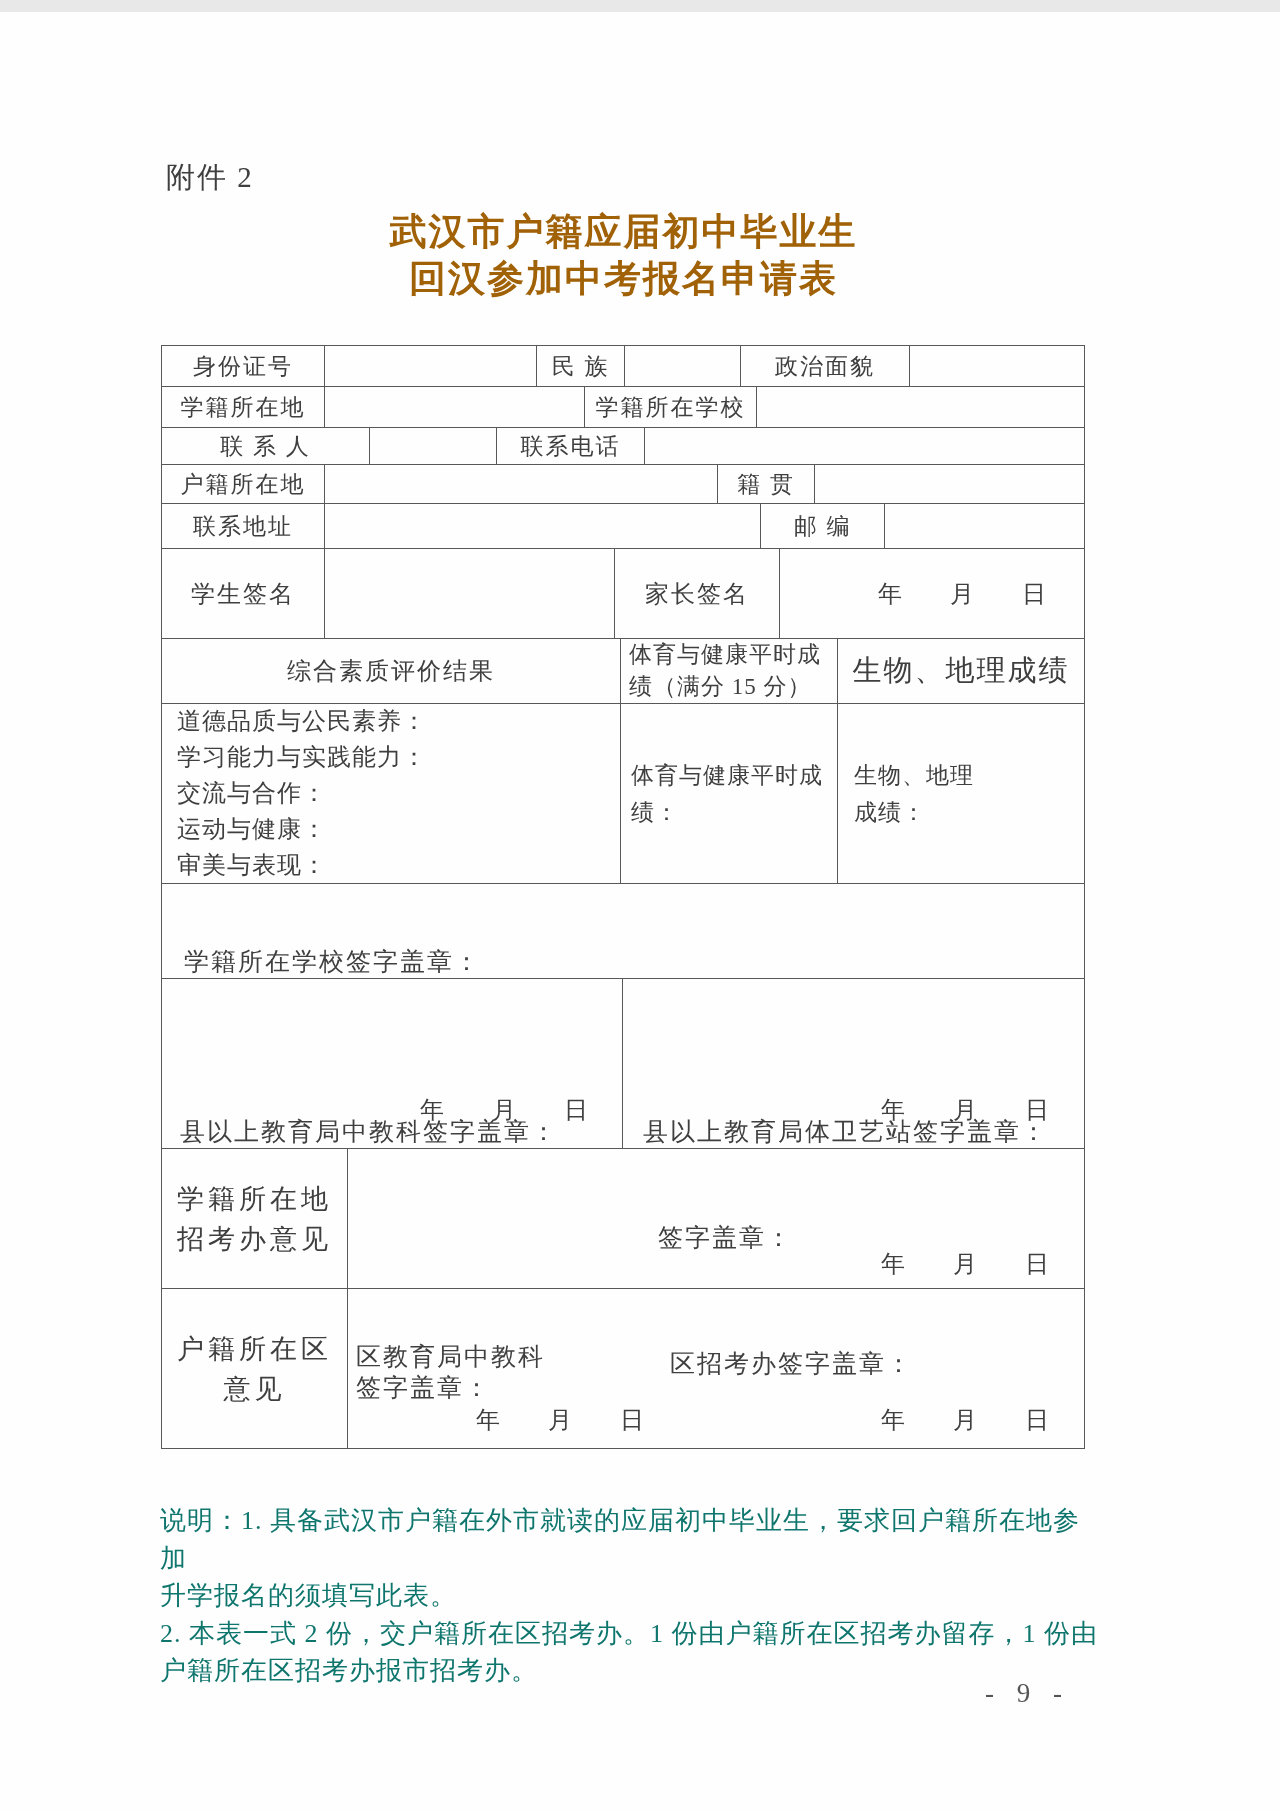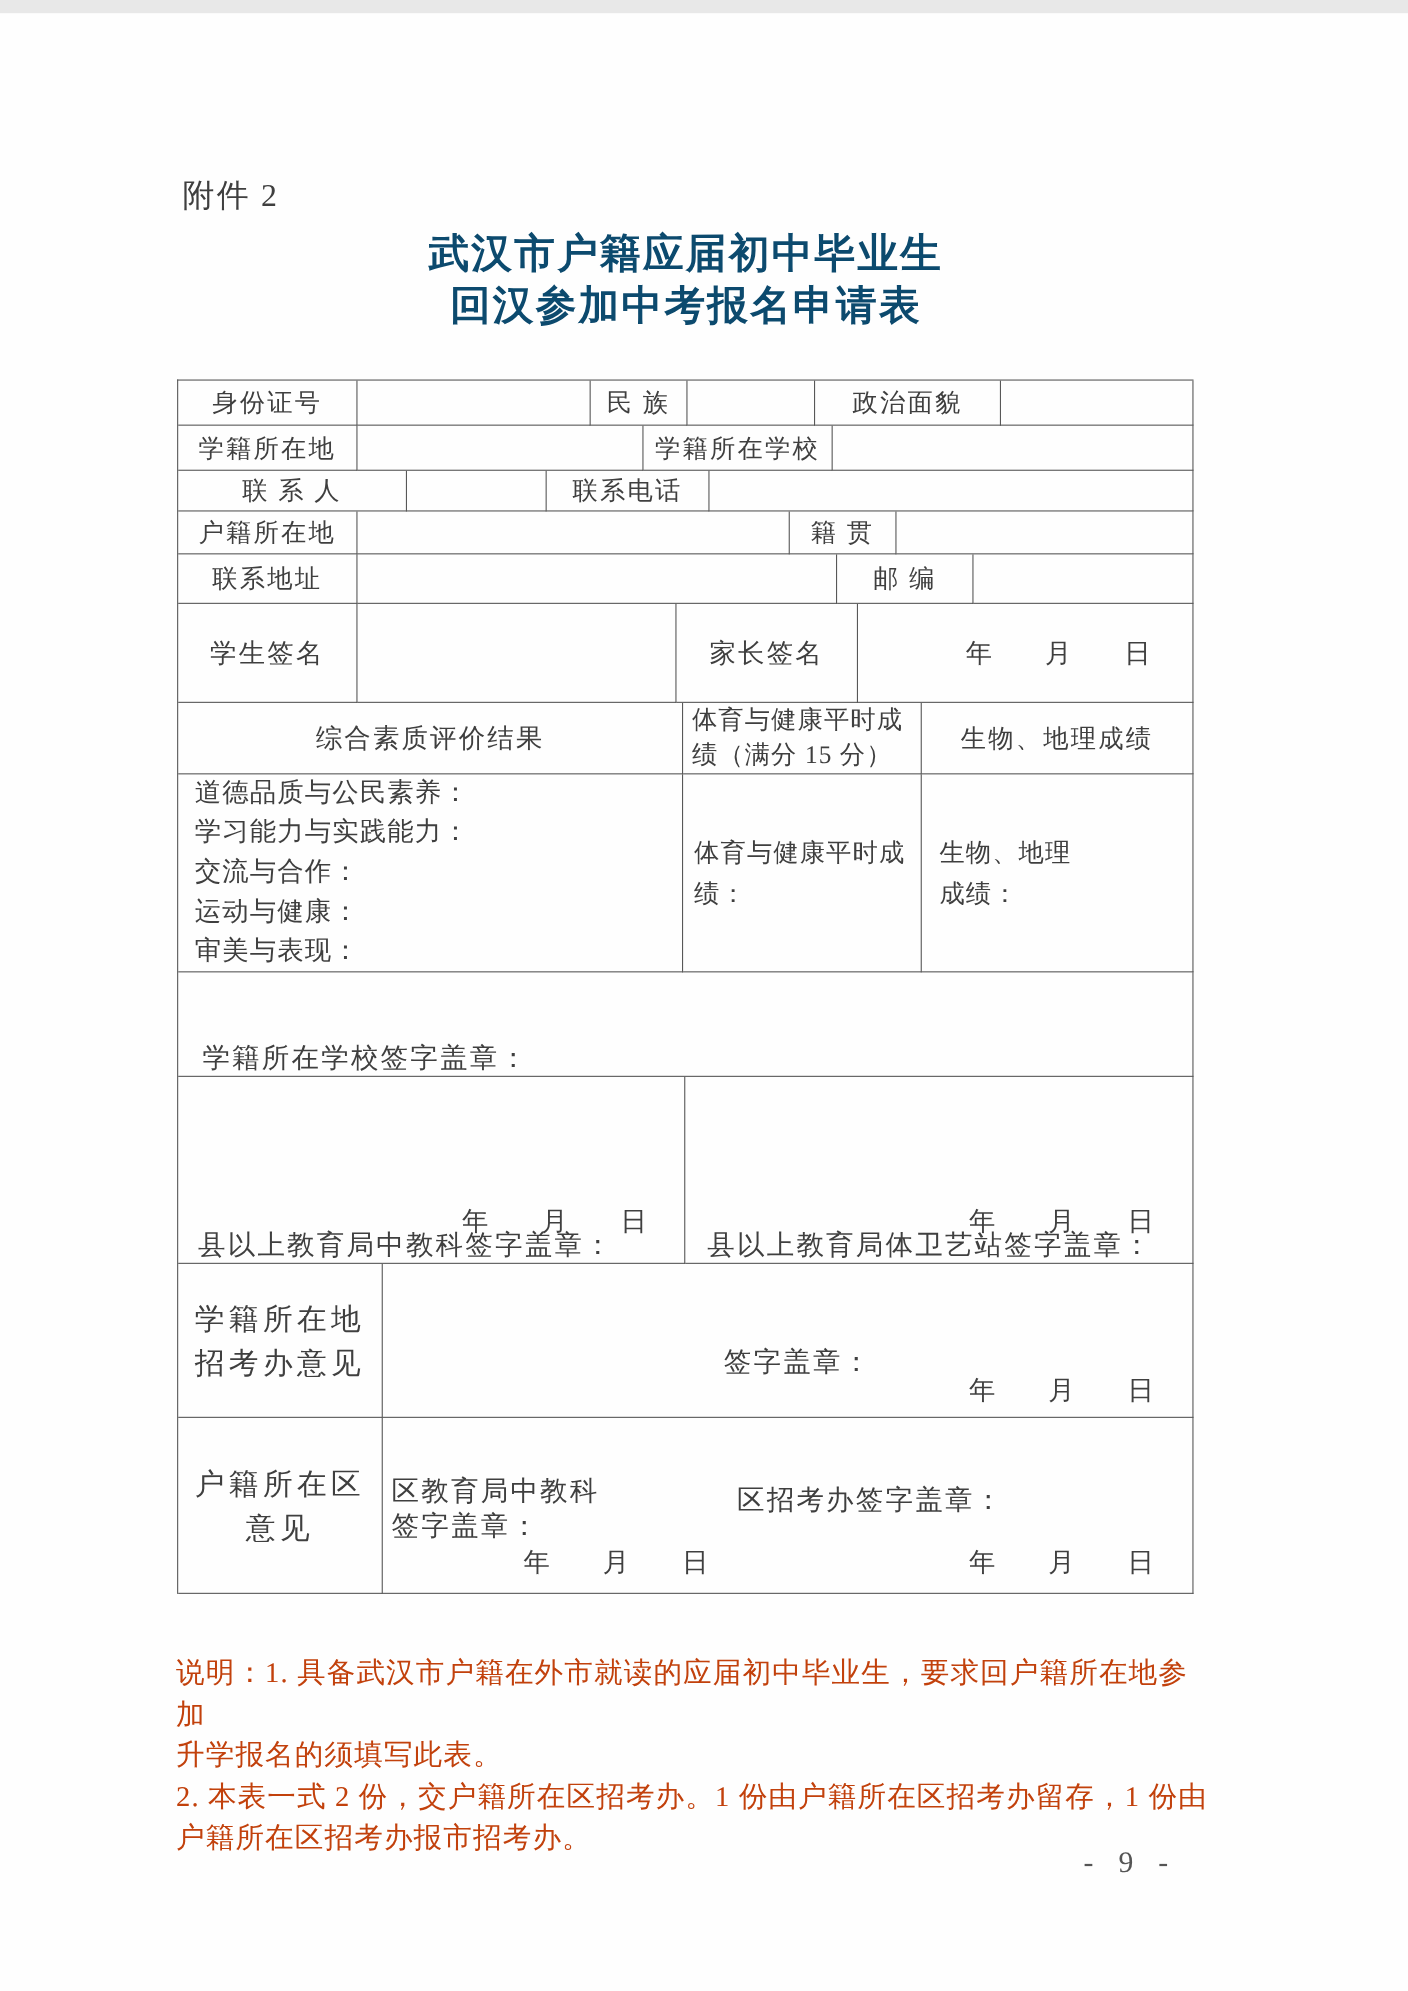--- a/index.html
+++ b/index.html
@@ -5,41 +5,41 @@
   html,body{margin:0;padding:0;background:#e8e8e8;}
   .page{
     position:relative;width:1280px;height:1810px;margin:12px auto;
     background:#fefefe;overflow:hidden;
     font-family:"Liberation Serif","DejaVu Serif",serif;
     color:#3f3f3f;
   }
   .pre{white-space:pre-line;}
   .attachment{position:absolute;left:166px;top:146px;font-size:29px;letter-spacing:2px;}
   .title{position:absolute;left:162px;top:196px;width:923px;text-align:center;
-         font-size:37px;font-weight:bold;line-height:47px;letter-spacing:2px;color:#0c4a6e;}
+         font-size:37px;font-weight:bold;line-height:47px;letter-spacing:2px;color:#a16207;}
   
   .tbl{position:absolute;left:161px;top:333px;width:923px;
        border-top:1px solid #585858;border-left:1px solid #585858;}
   .trow{display:flex;width:100%;}
   .cell{box-sizing:border-box;border-right:1px solid #585858;border-bottom:1px solid #585858;
         display:flex;align-items:center;justify-content:center;
         font-size:23px;letter-spacing:2px;position:relative;}
   .cell.flex1{flex:1;}
   .cell.left{justify-content:flex-start;}
   .cell.topleft{align-items:flex-end;justify-content:flex-start;font-family:Liberation Serif, serif;}
   .lbl{text-align:center;}
   .evals{font-size:24px;line-height:36px;letter-spacing:1px;}
   .two-line{line-height:32px;letter-spacing:1px;text-align:left;}
   .sigseal{font-size:25px;letter-spacing:2px;}
   .date{letter-spacing:0;}
   .abs{position:absolute;}
   .biglbl{font-size:27px;line-height:40px;letter-spacing:4px;text-align:center;}
   
   .notes{position:absolute;left:160px;top:1490px;width:940px;
-         font-size:26px;line-height:37.5px;letter-spacing:1px;color:#c2410c;}
+         font-size:26px;line-height:37.5px;letter-spacing:1px;color:#0f766e;}
   .pageno{position:absolute;left:985px;top:1666px;font-size:27px;letter-spacing:8px;color:#555;}
   .scan-artifact{position:absolute;left:253px;top:1803px;width:758px;height:4px;
         background:linear-gradient(to right,#9a9a9a,#6e6e6e 30%,#8f8f8f 70%,rgba(160,160,160,0));
         opacity:.8;}
 </style>
 </head>
 <body>
 
 <div class="page">
 
@@ -126,21 +126,21 @@
     </div>
 
     <div class="trow" style="height:65px">
       <div class="cell" style="width:459px;font-size:24px">
           <span class="lbl pre">综合素质评价结果</span>
         </div>
       <div class="cell left" style="width:217px;font-size:23px;padding-left:8px">
           <span class="two-line pre">体育与健康平时成
 绩（满分 15 分）</span>
         </div>
-      <div class="cell flex1" style="font-size:23px">
+      <div class="cell flex1" style="font-size:29px">
           <span class="lbl pre">生物、地理成绩</span>
         </div>
     </div>
 
     <div class="trow" style="height:180px">
       <div class="cell topleft" style="width:459px;padding:10px 0 0 15px">
         <span class="evals pre">道德品质与公民素养：
 学习能力与实践能力：
 交流与合作：
 运动与健康：

